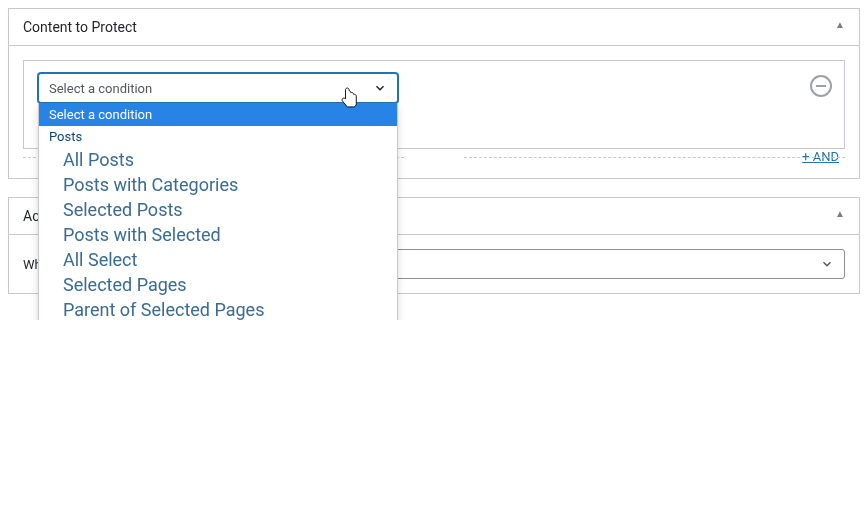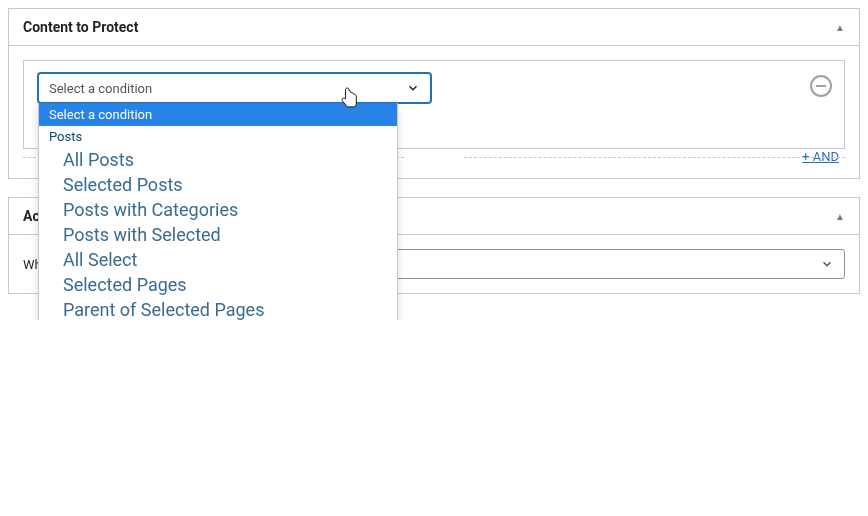--- a/index.html
+++ b/index.html
@@ -13,26 +13,26 @@
   }
   .panel {
     border: 1px solid #c5c9cf;
     background: #fff;
     margin-bottom: 18px;
     position: relative;
   }
   .panel-header {
     background: #fff;
     padding: 10px 14px;
-    font-weight: 700;
+    font-weight: 400;
     font-size: 14px;
     color: #1d2327;
     display: flex;
     justify-content: space-between;
-    align-items: center;
+    align-items: flex-start;
     cursor: pointer;
   }
   .panel-header .toggle {
     color: #787c82;
     font-size: 10px;
   }
   .panel-body {
     border-top: 1px solid #c5c9cf;
     padding: 14px;
   }
@@ -42,21 +42,21 @@
     background: #fff;
     position: relative;
   }
   .rule-row {
     display: flex;
     align-items: center;
     gap: 8px;
   }
   .select-wrap {
     position: relative;
-    width: 393px;
+    width: 360px;
   }
   .select-box {
     width: 100%;
     height: 30px;
     border: 1px solid #2271b1;
     box-shadow: 0 0 0 1px #2271b1;
     border-radius: 3px;
     background: #fff;
     padding: 0 30px 0 10px;
     display: flex;
@@ -220,22 +220,22 @@
               <svg viewBox="0 0 24 24" fill="none" stroke="currentColor" stroke-width="2.5">
                   <polyline points="6 9 12 15 18 9"></polyline>
                 </svg>
             </span>
           </div>
 
           <div class="dropdown" id="dd">
               <div class="dd-placeholder">Select a condition</div>
               <div class="dd-group-label">Posts</div>
               <div class="dd-option">All Posts</div>
+              <div class="dd-option">Posts with Categories</div>
               <div class="dd-option">Selected Posts</div>
-              <div class="dd-option">Posts with Categories</div>
               <div class="dd-option">Posts with Selected</div>
               <div class="dd-option">All Select</div>
               <div class="dd-option">Selected Pages</div>
               <div class="dd-option">Parent of Selected Pages</div>
               <div class="dd-option">Pages with Template</div>
               <div class="dd-option">Home or Front Page</div>
               <div class="dd-option">Blog or Posts Page</div>
               <div class="dd-option">Search Result Page</div>
               <div class="dd-option">404 Error Page</div>
               <div class="dd-group-label">Categories (category)</div>

